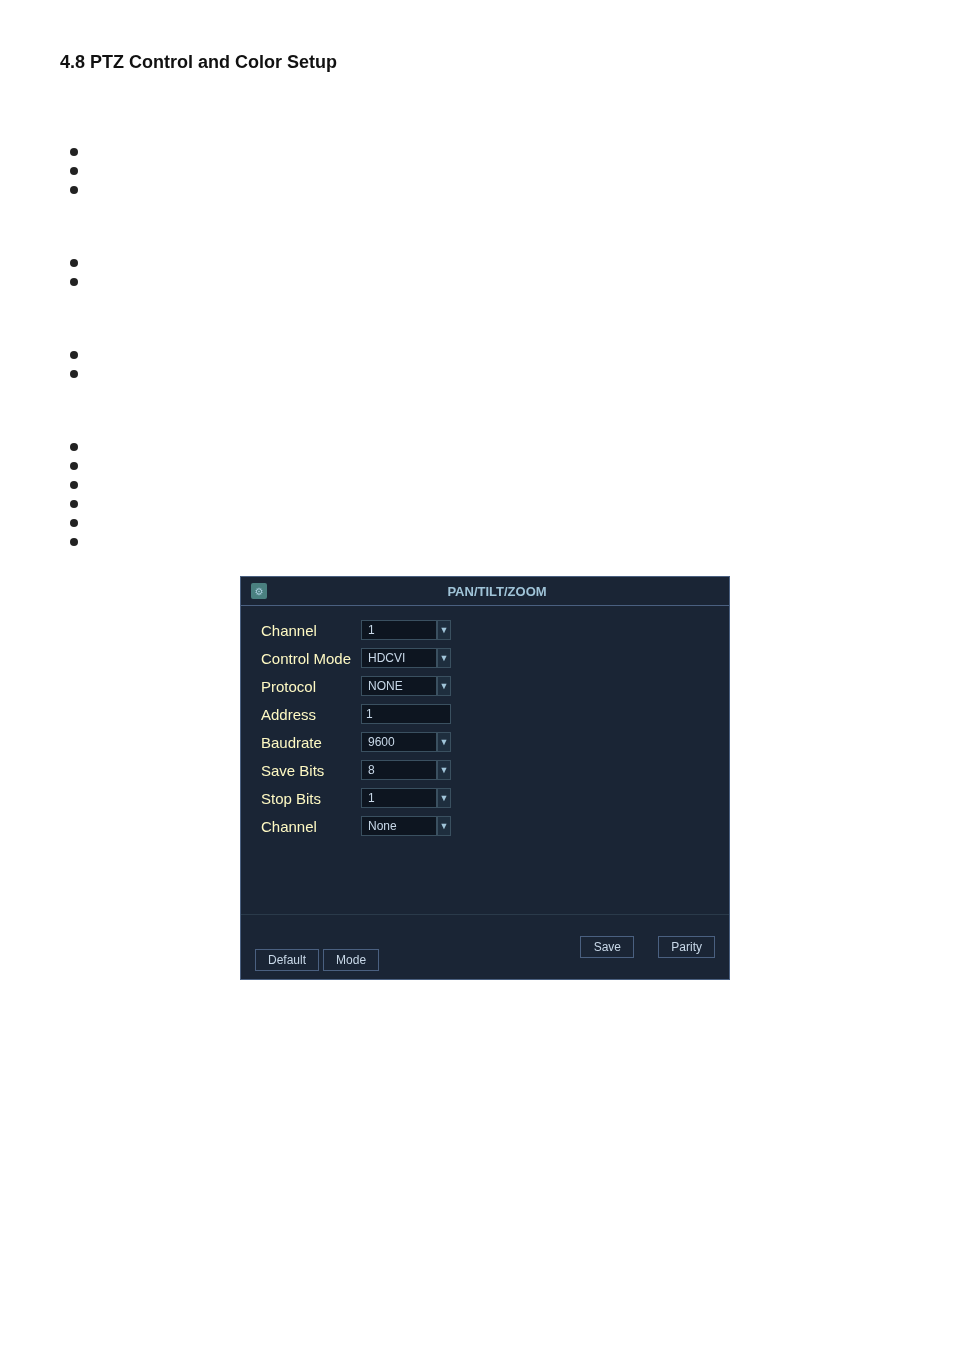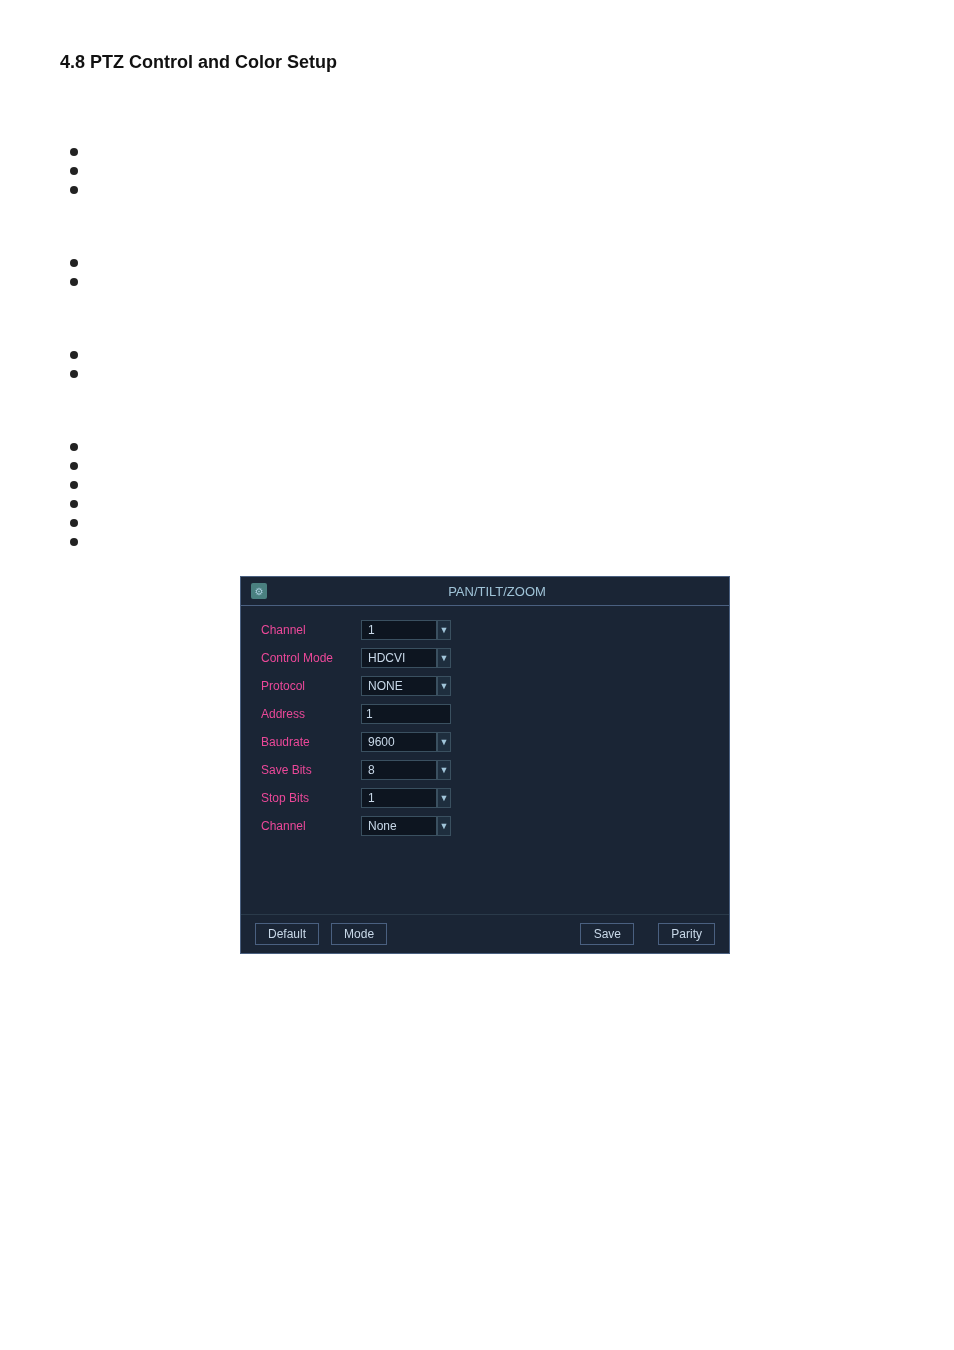--- a/index.html
+++ b/index.html
@@ -87,39 +87,39 @@
       display: flex;
       align-items: center;
       justify-content: center;
       font-size: 10px;
       color: #acd;
     }
 
     .dialog-title-text {
       color: #a0c4d8;
       font-size: 13px;
-      font-weight: normal;
+      font-weight: bold;
       flex: 1;
       text-align: center;
     }
 
     .dialog-body {
       padding: 14px 20px 10px 20px;
     }
 
     .form-row {
       display: flex;
       align-items: center;
       margin-bottom: 8px;
     }
 
     .form-label {
       width: 100px;
-      color: #ec4899;
-      font-size: 12px;
+      color: #fef9c3;
+      font-size: 15px;
       flex-shrink: 0;
     }
 
     .form-input {
       background: #0d1520;
       border: 1px solid #3a5060;
       color: #c8d8e8;
       font-size: 12px;
       padding: 2px 4px;
       width: 90px;
@@ -162,21 +162,22 @@
     .dialog-footer {
       border-top: 1px solid #2a3a4a;
       padding: 8px 14px;
       display: flex;
       align-items: center;
       justify-content: space-between;
     }
 
     .footer-left {
       display: flex;
-      gap: 12px;
+      gap: 4px;
+      margin-top: 26px;
     }
 
     .footer-right {
       display: flex;
       gap: 24px;
     }
 
     .dialog-btn {
       background: #1a2535;
       border: 1px solid #4a6080;

